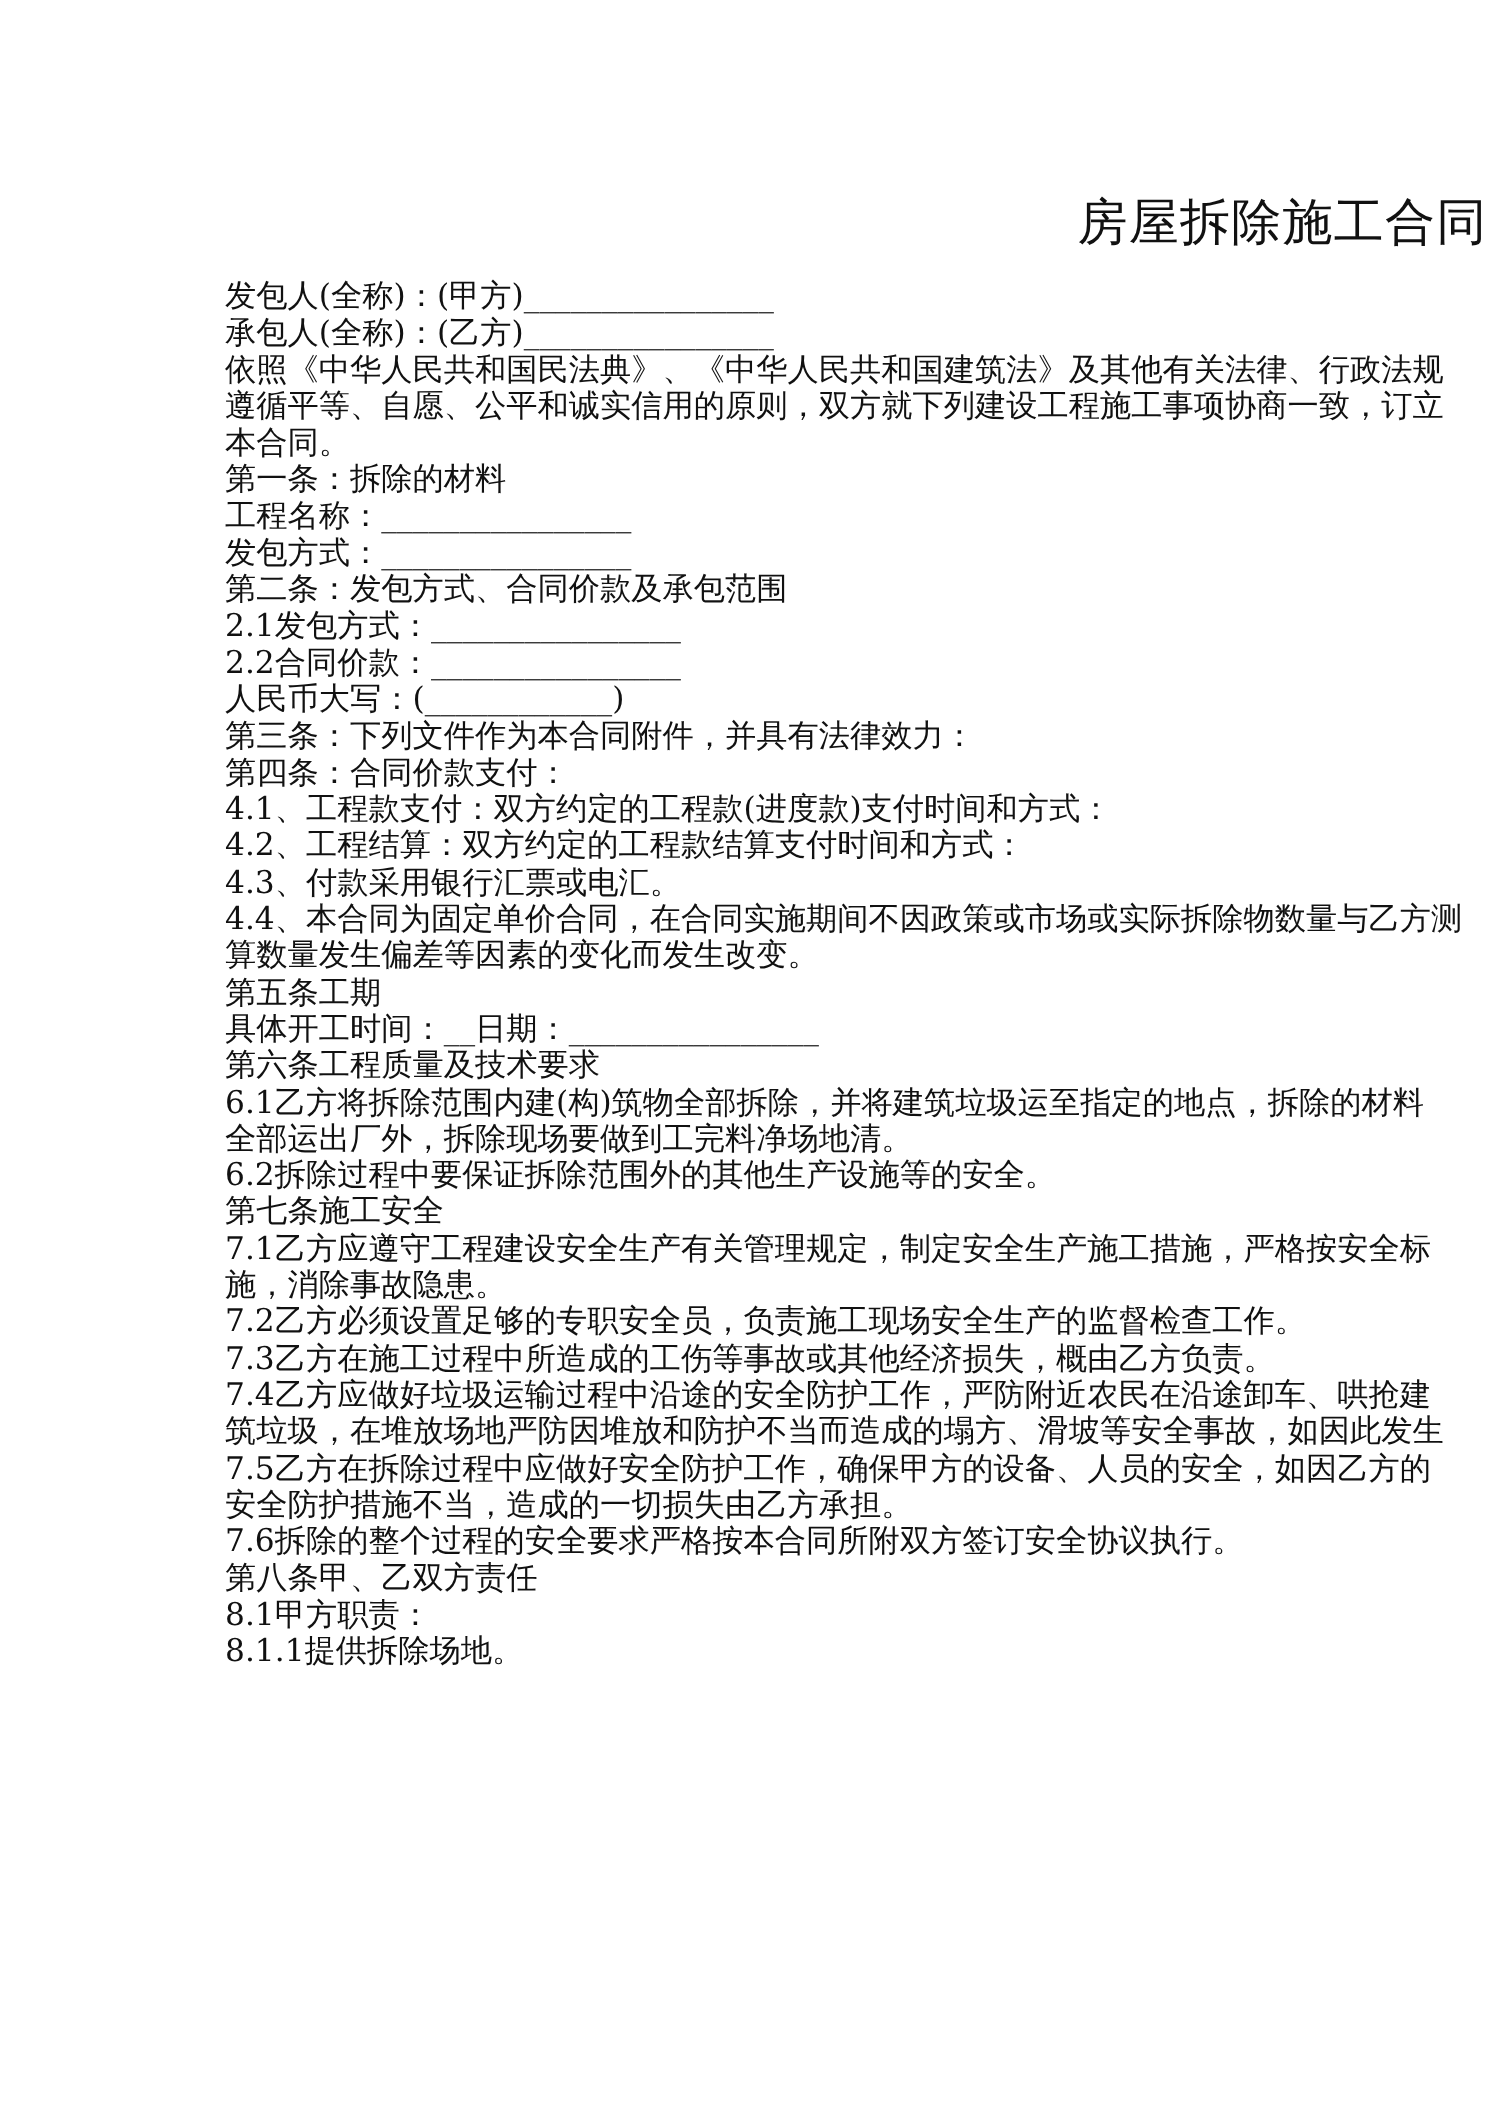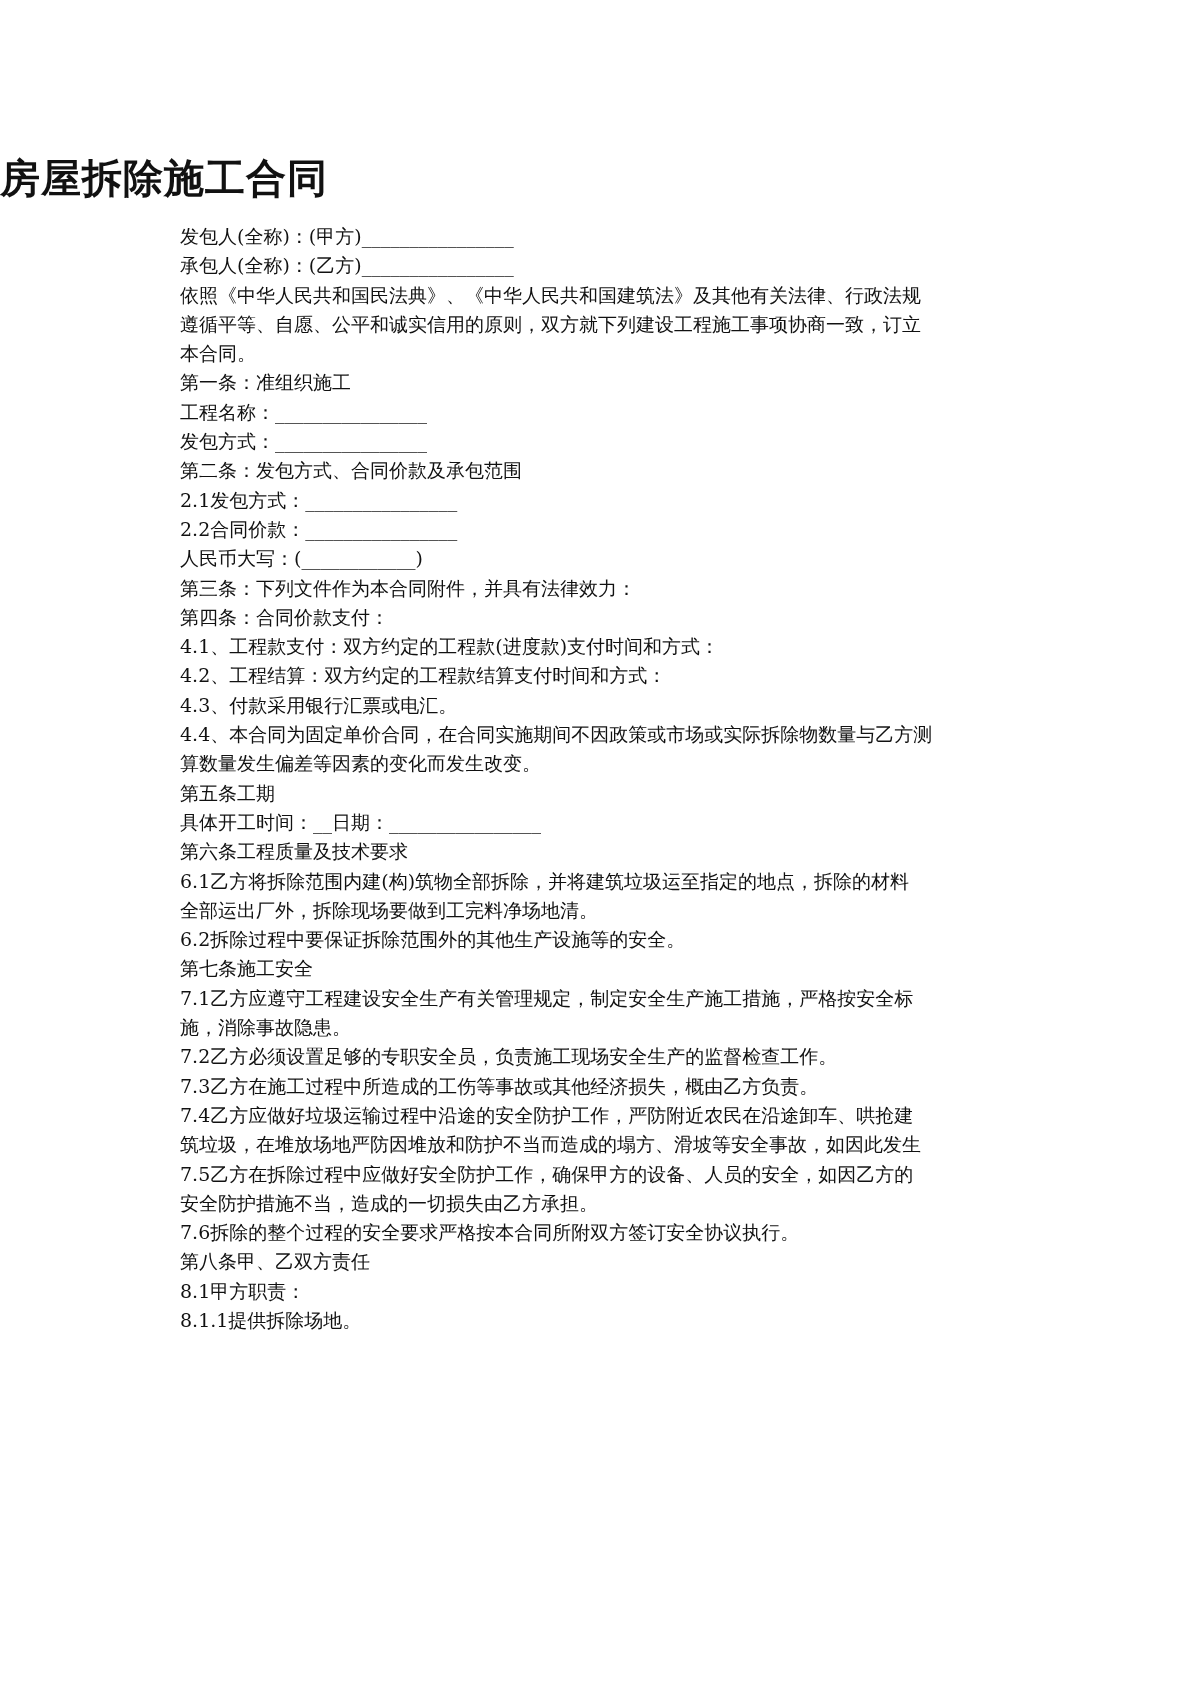--- a/index.html
+++ b/index.html
@@ -1,36 +1,36 @@
 <!DOCTYPE html>
 <html><head>
 <meta charset="utf-8">
 <style>
   html, body { margin: 0; padding: 0; background: #ffffff; }
   body { width: 1190px; height: 1683px; position: relative; overflow: hidden;
          font-family: "DejaVu Serif", "Liberation Serif", serif; color: #111; }
   .page { position: absolute; left: 0; top: 0; width: 1190px; height: 1683px; background: #fff; }
-  .title { position: absolute; left: 0; width: 1190px; top: 150px; text-align: left;
-           font-size: 40px; font-weight: bold; letter-spacing: 1px; line-height: 56px;
+  .title { position: absolute; left: 0; width: 1190px; top: 150px; text-align: right;
+           font-size: 40px; font-weight: normal; letter-spacing: 1px; line-height: 56px;
            font-family: "DejaVu Sans", "Liberation Sans", sans-serif; }
   .body { position: absolute; left: 180px; top: 222px; width: 830px; }
-  .line { font-size: 19px; line-height: 29.3px; white-space: pre; margin: 0; }
+  .line { font-size: 25px; line-height: 29.3px; white-space: pre; margin: 0; }
 </style>
 </head>
 <body>
 
 <div class="page">
   <div class="title">房屋拆除施工合同</div>
   <div class="body" id="doc-body">
     <p class="line">发包人(全称)：(甲方)________________</p>
     <p class="line">承包人(全称)：(乙方)________________</p>
     <p class="line">依照《中华人民共和国民法典》、《中华人民共和国建筑法》及其他有关法律、行政法规</p>
     <p class="line">遵循平等、自愿、公平和诚实信用的原则，双方就下列建设工程施工事项协商一致，订立</p>
     <p class="line">本合同。</p>
-    <p class="line">第一条：准组织施工</p>
+    <p class="line">第一条：拆除的材料</p>
     <p class="line">工程名称：________________</p>
     <p class="line">发包方式：________________</p>
     <p class="line">第二条：发包方式、合同价款及承包范围</p>
     <p class="line">2.1发包方式：________________</p>
     <p class="line">2.2合同价款：________________</p>
     <p class="line">人民币大写：(____________)</p>
     <p class="line">第三条：下列文件作为本合同附件，并具有法律效力：</p>
     <p class="line">第四条：合同价款支付：</p>
     <p class="line">4.1、工程款支付：双方约定的工程款(进度款)支付时间和方式：</p>
     <p class="line">4.2、工程结算：双方约定的工程款结算支付时间和方式：</p>

